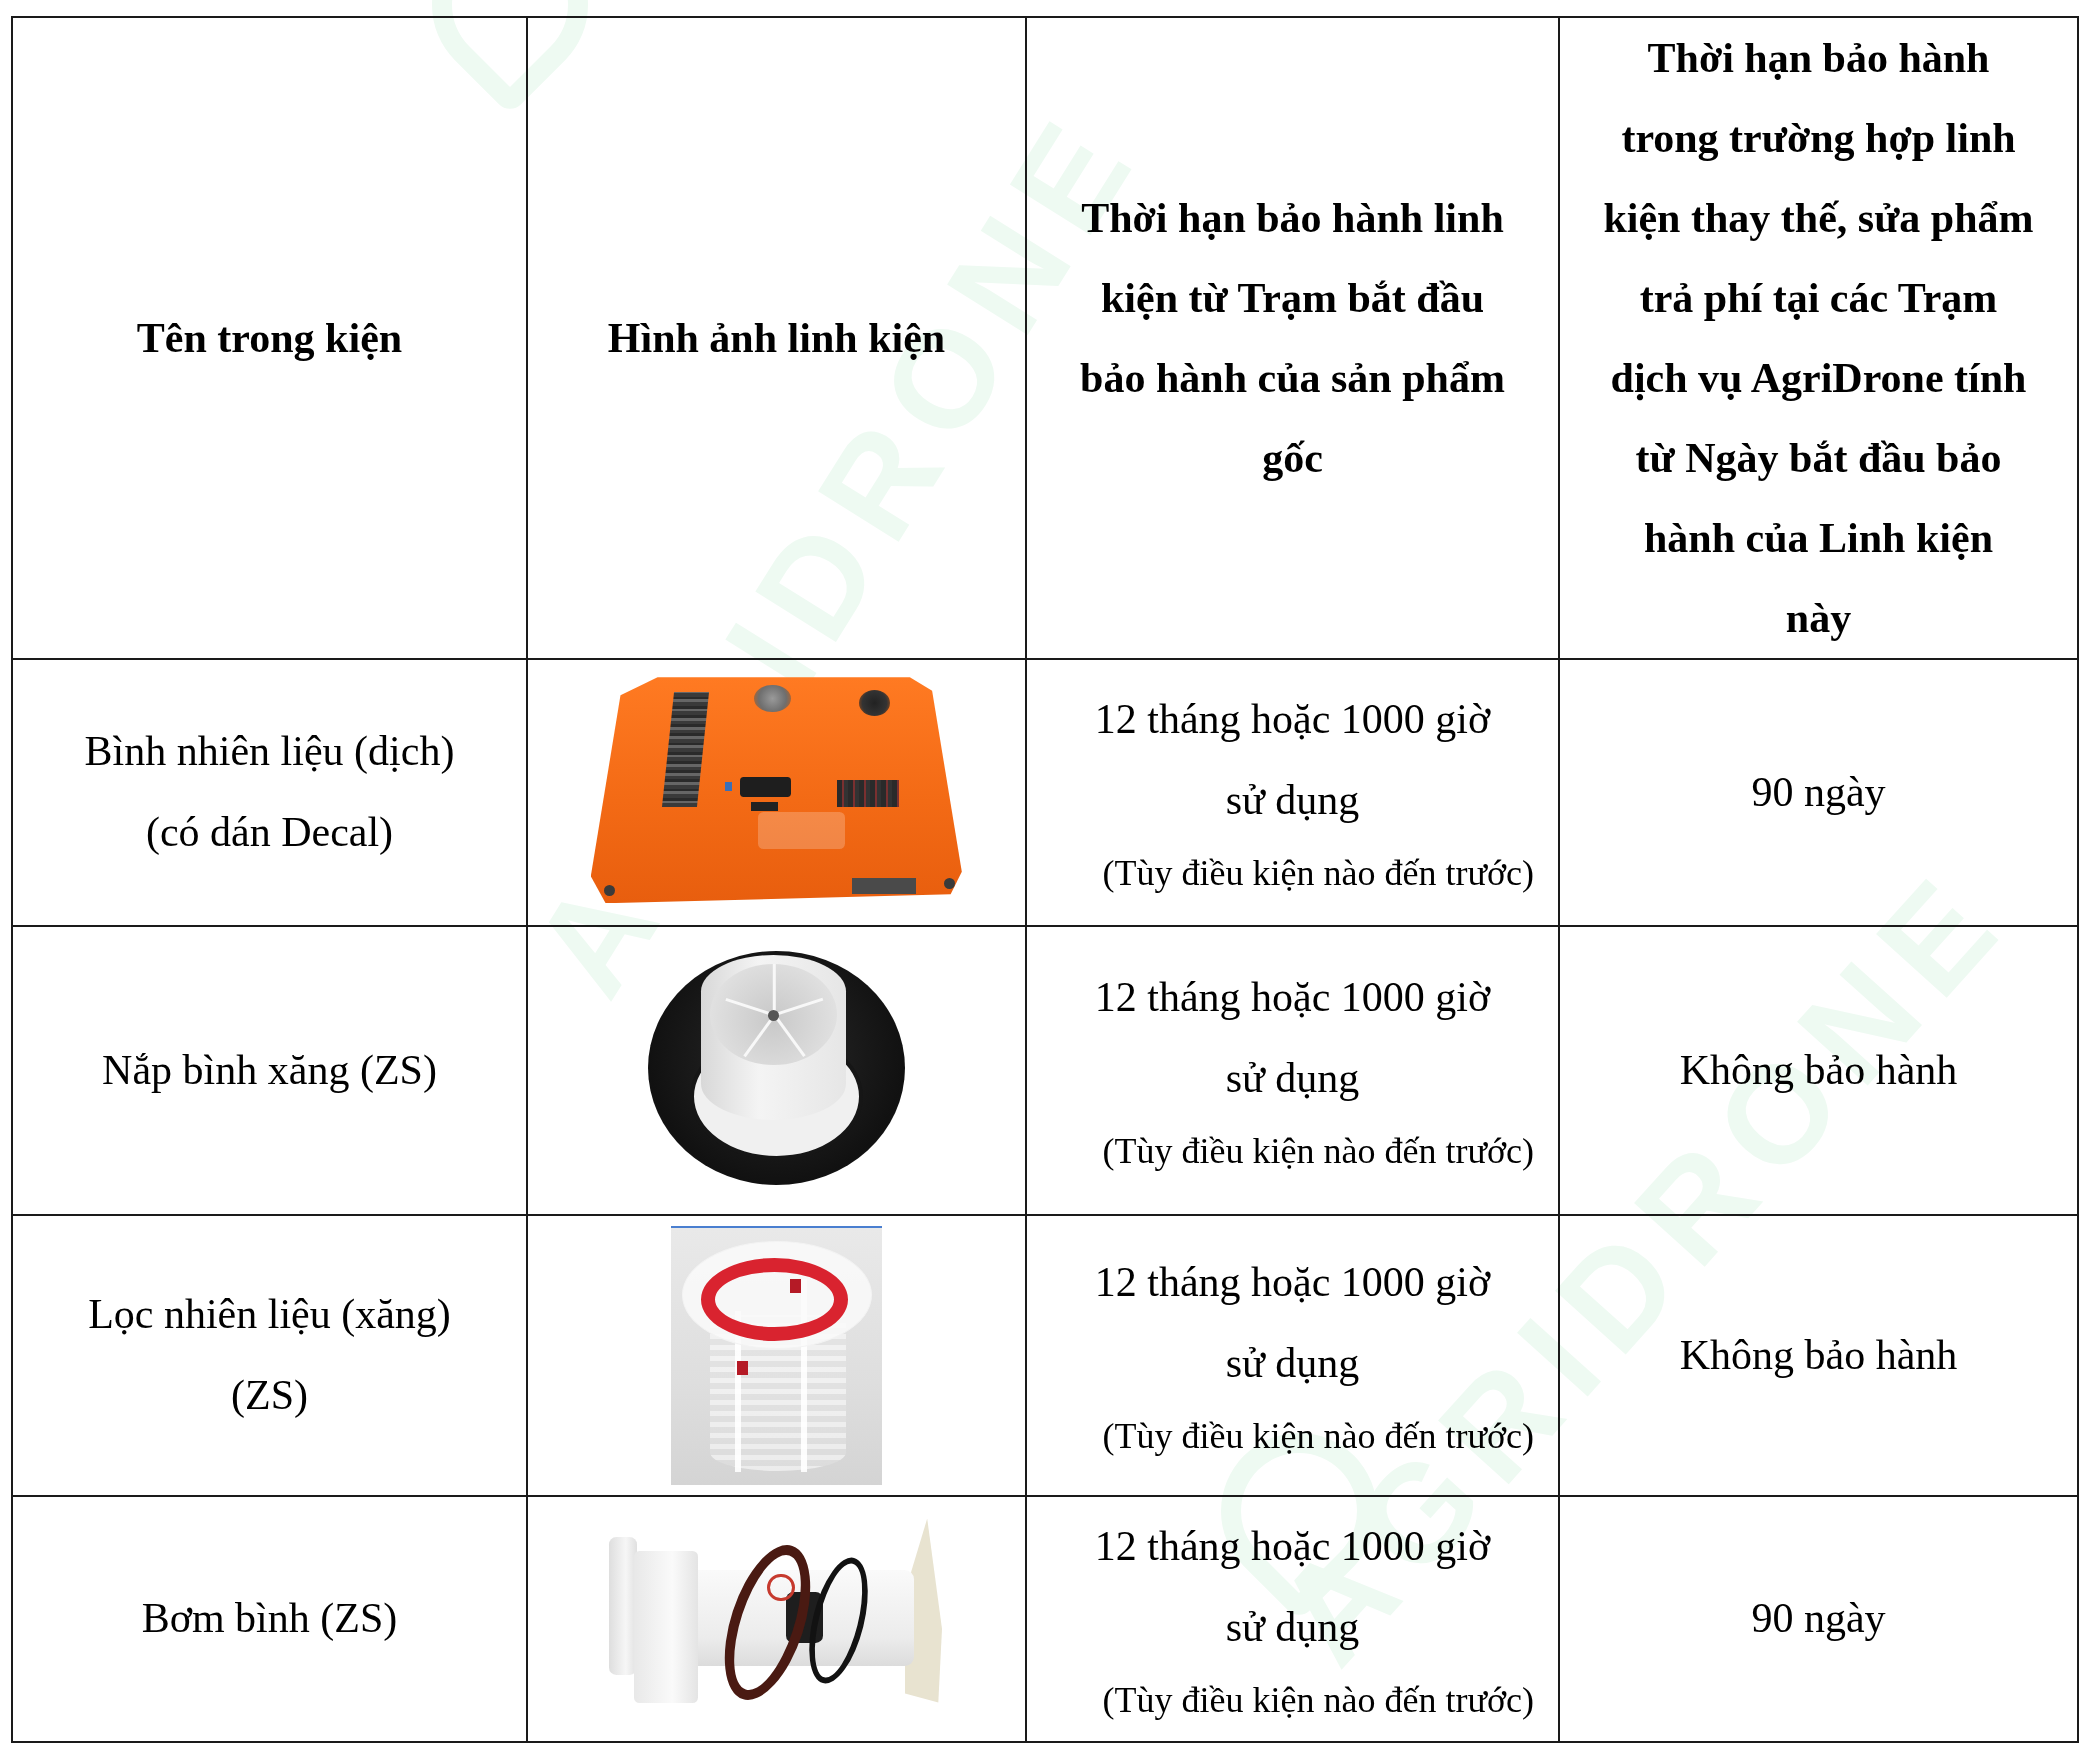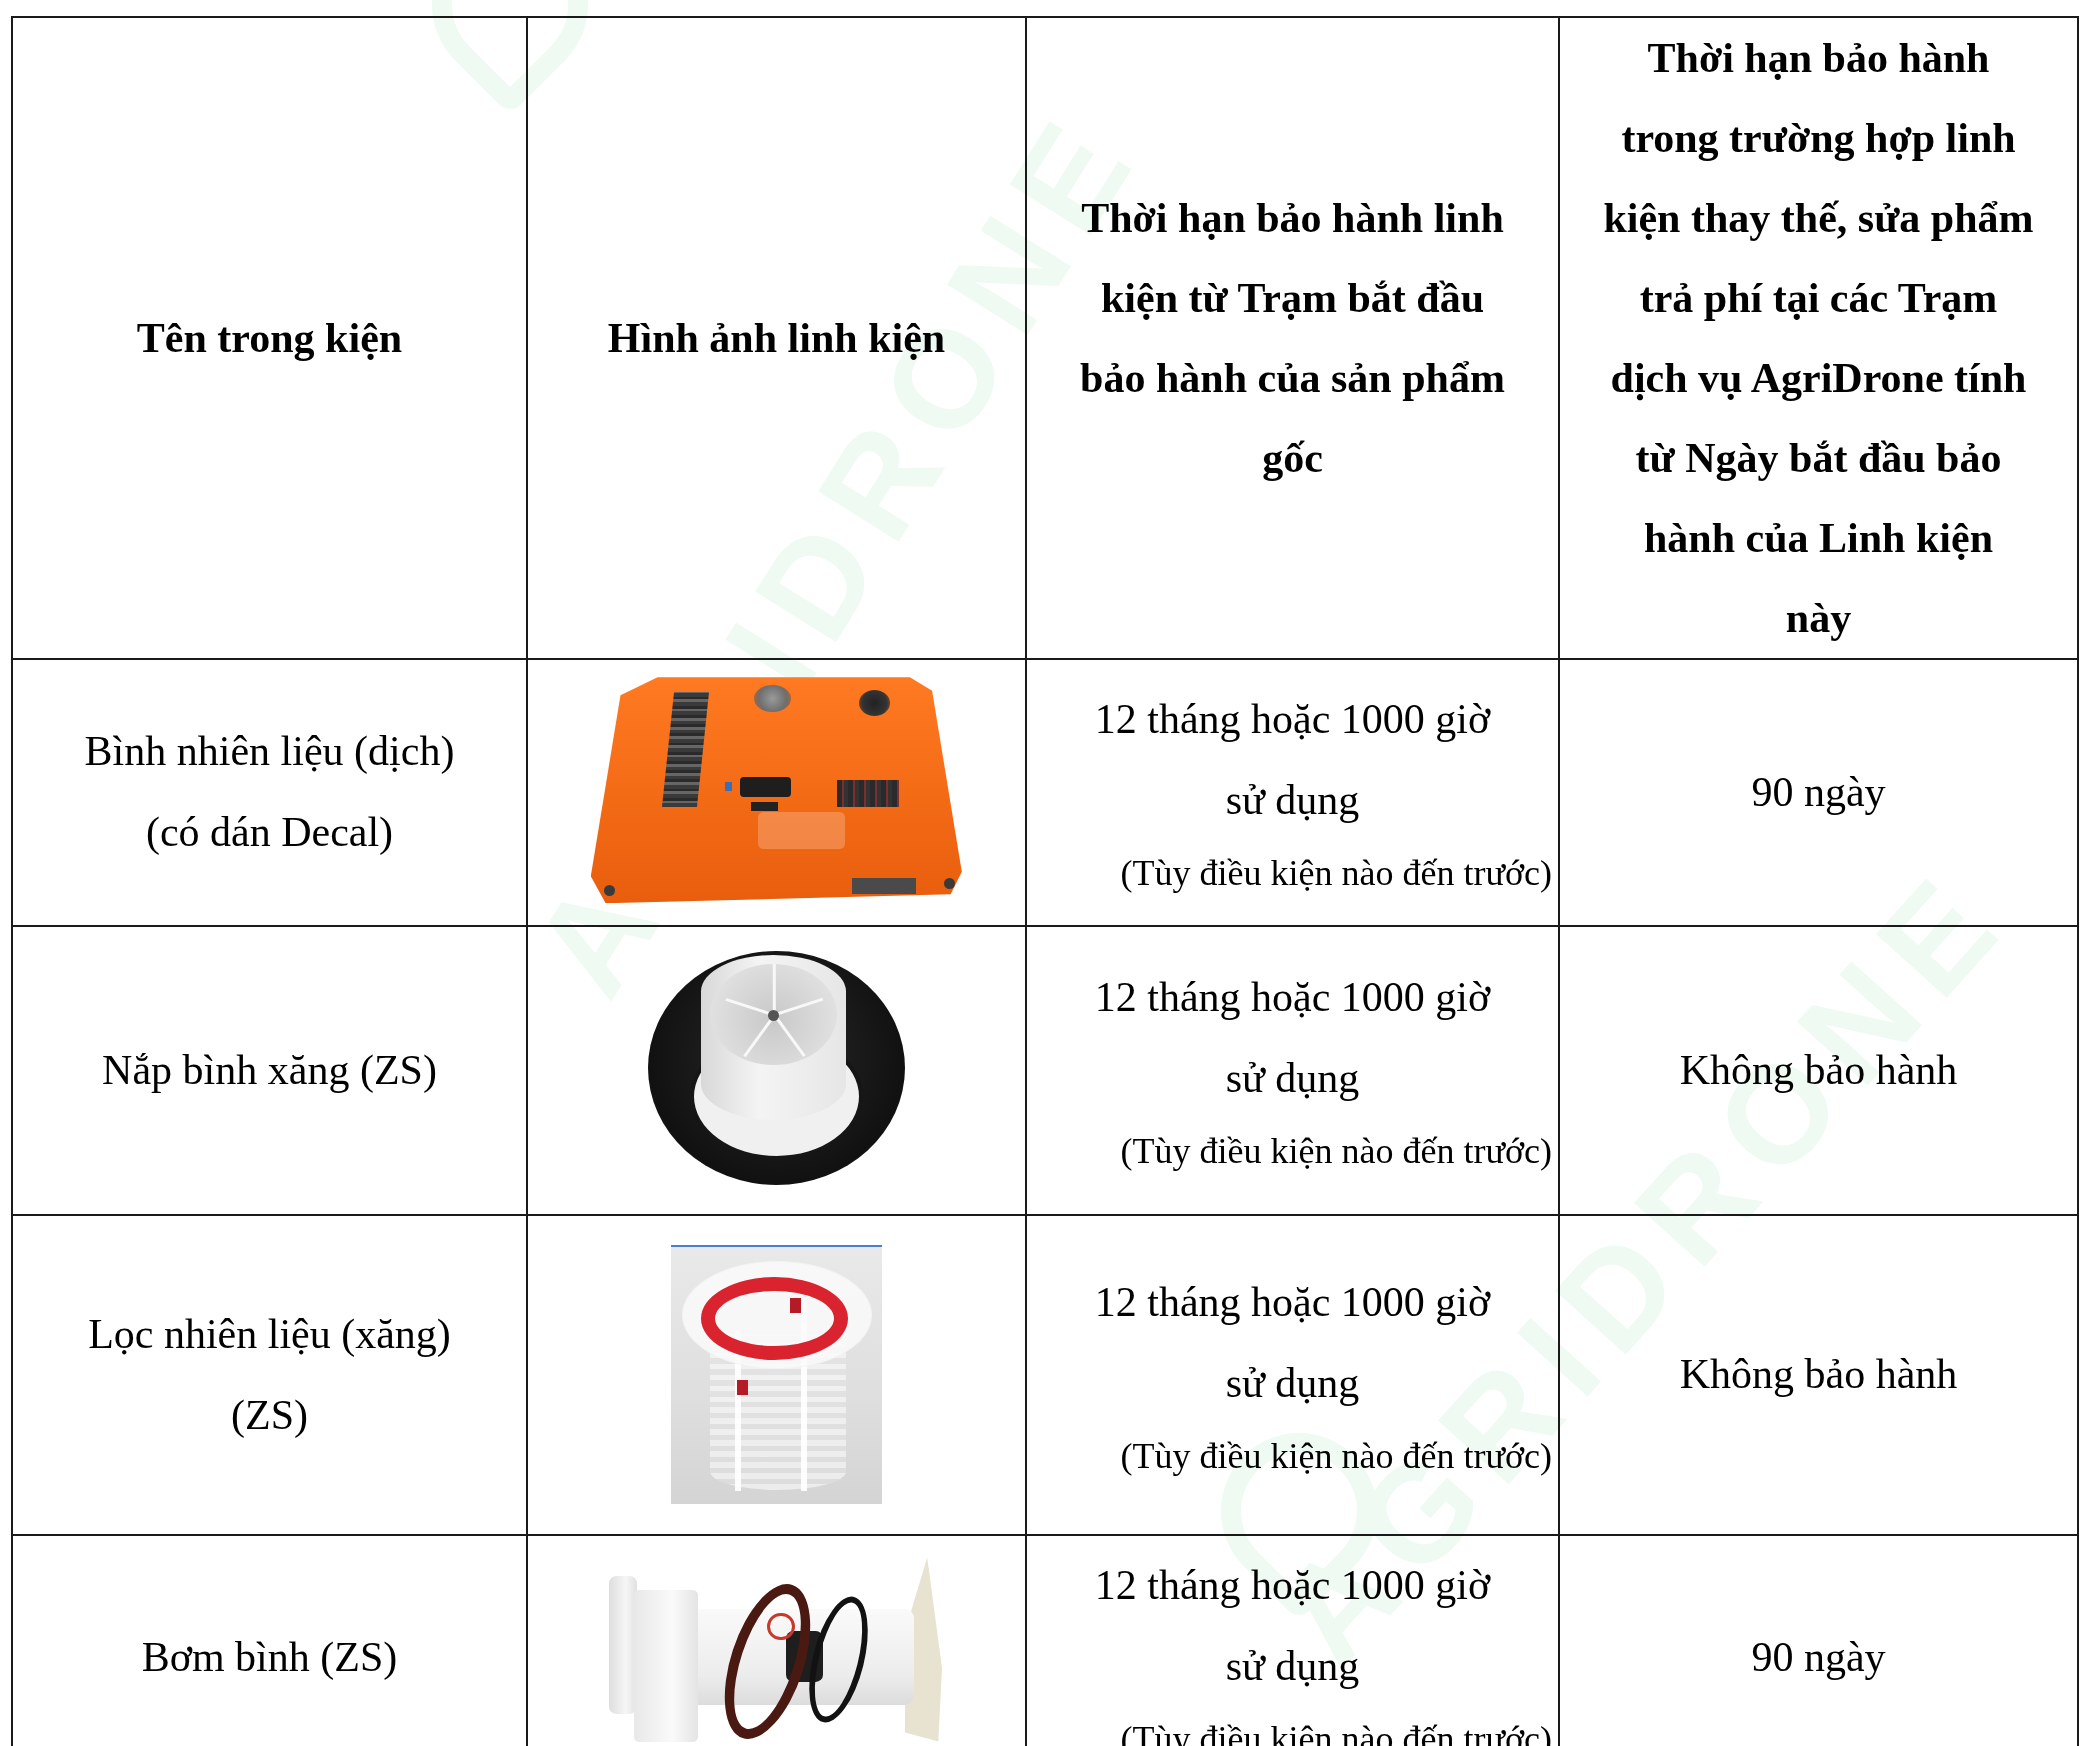--- a/index.html
+++ b/index.html
@@ -48,42 +48,42 @@
       border-collapse: collapse;
       table-layout: fixed;
       width: 2065px;
       z-index: 1;
       background: transparent;
     }
     table.parts td, table.parts th {
       border: 2.8px solid #1a1a1a;
       text-align: center;
       vertical-align: middle;
-      padding: 0 6px;
+      padding: 0 24px;
       box-sizing: border-box;
     }
     table.parts th {
       font-weight: bold;
       font-size: 42px;
       line-height: 80px;
     }
     table.parts td {
       font-weight: normal;
       font-size: 42px;
       line-height: 81px;
     }
     col.c1 { width: 515px; }
     col.c2 { width: 499px; }
     col.c3 { width: 533px; }
     col.c4 { width: 519px; }
 
     tr.h-row { height: 635px; }
     tr.r1 { height: 267px; }
     tr.r2 { height: 289px; }
-    tr.r3 { height: 320px; }
+    tr.r3 { height: 281px; }
     tr.r4 { height: 246px; }
 
     .line { display: block; }
     .small-line {
       display: block;
       font-size: 36px;
       line-height: 64px;
       text-align: right;
     }
     .img-cell { padding: 0 !important; position: relative; }

